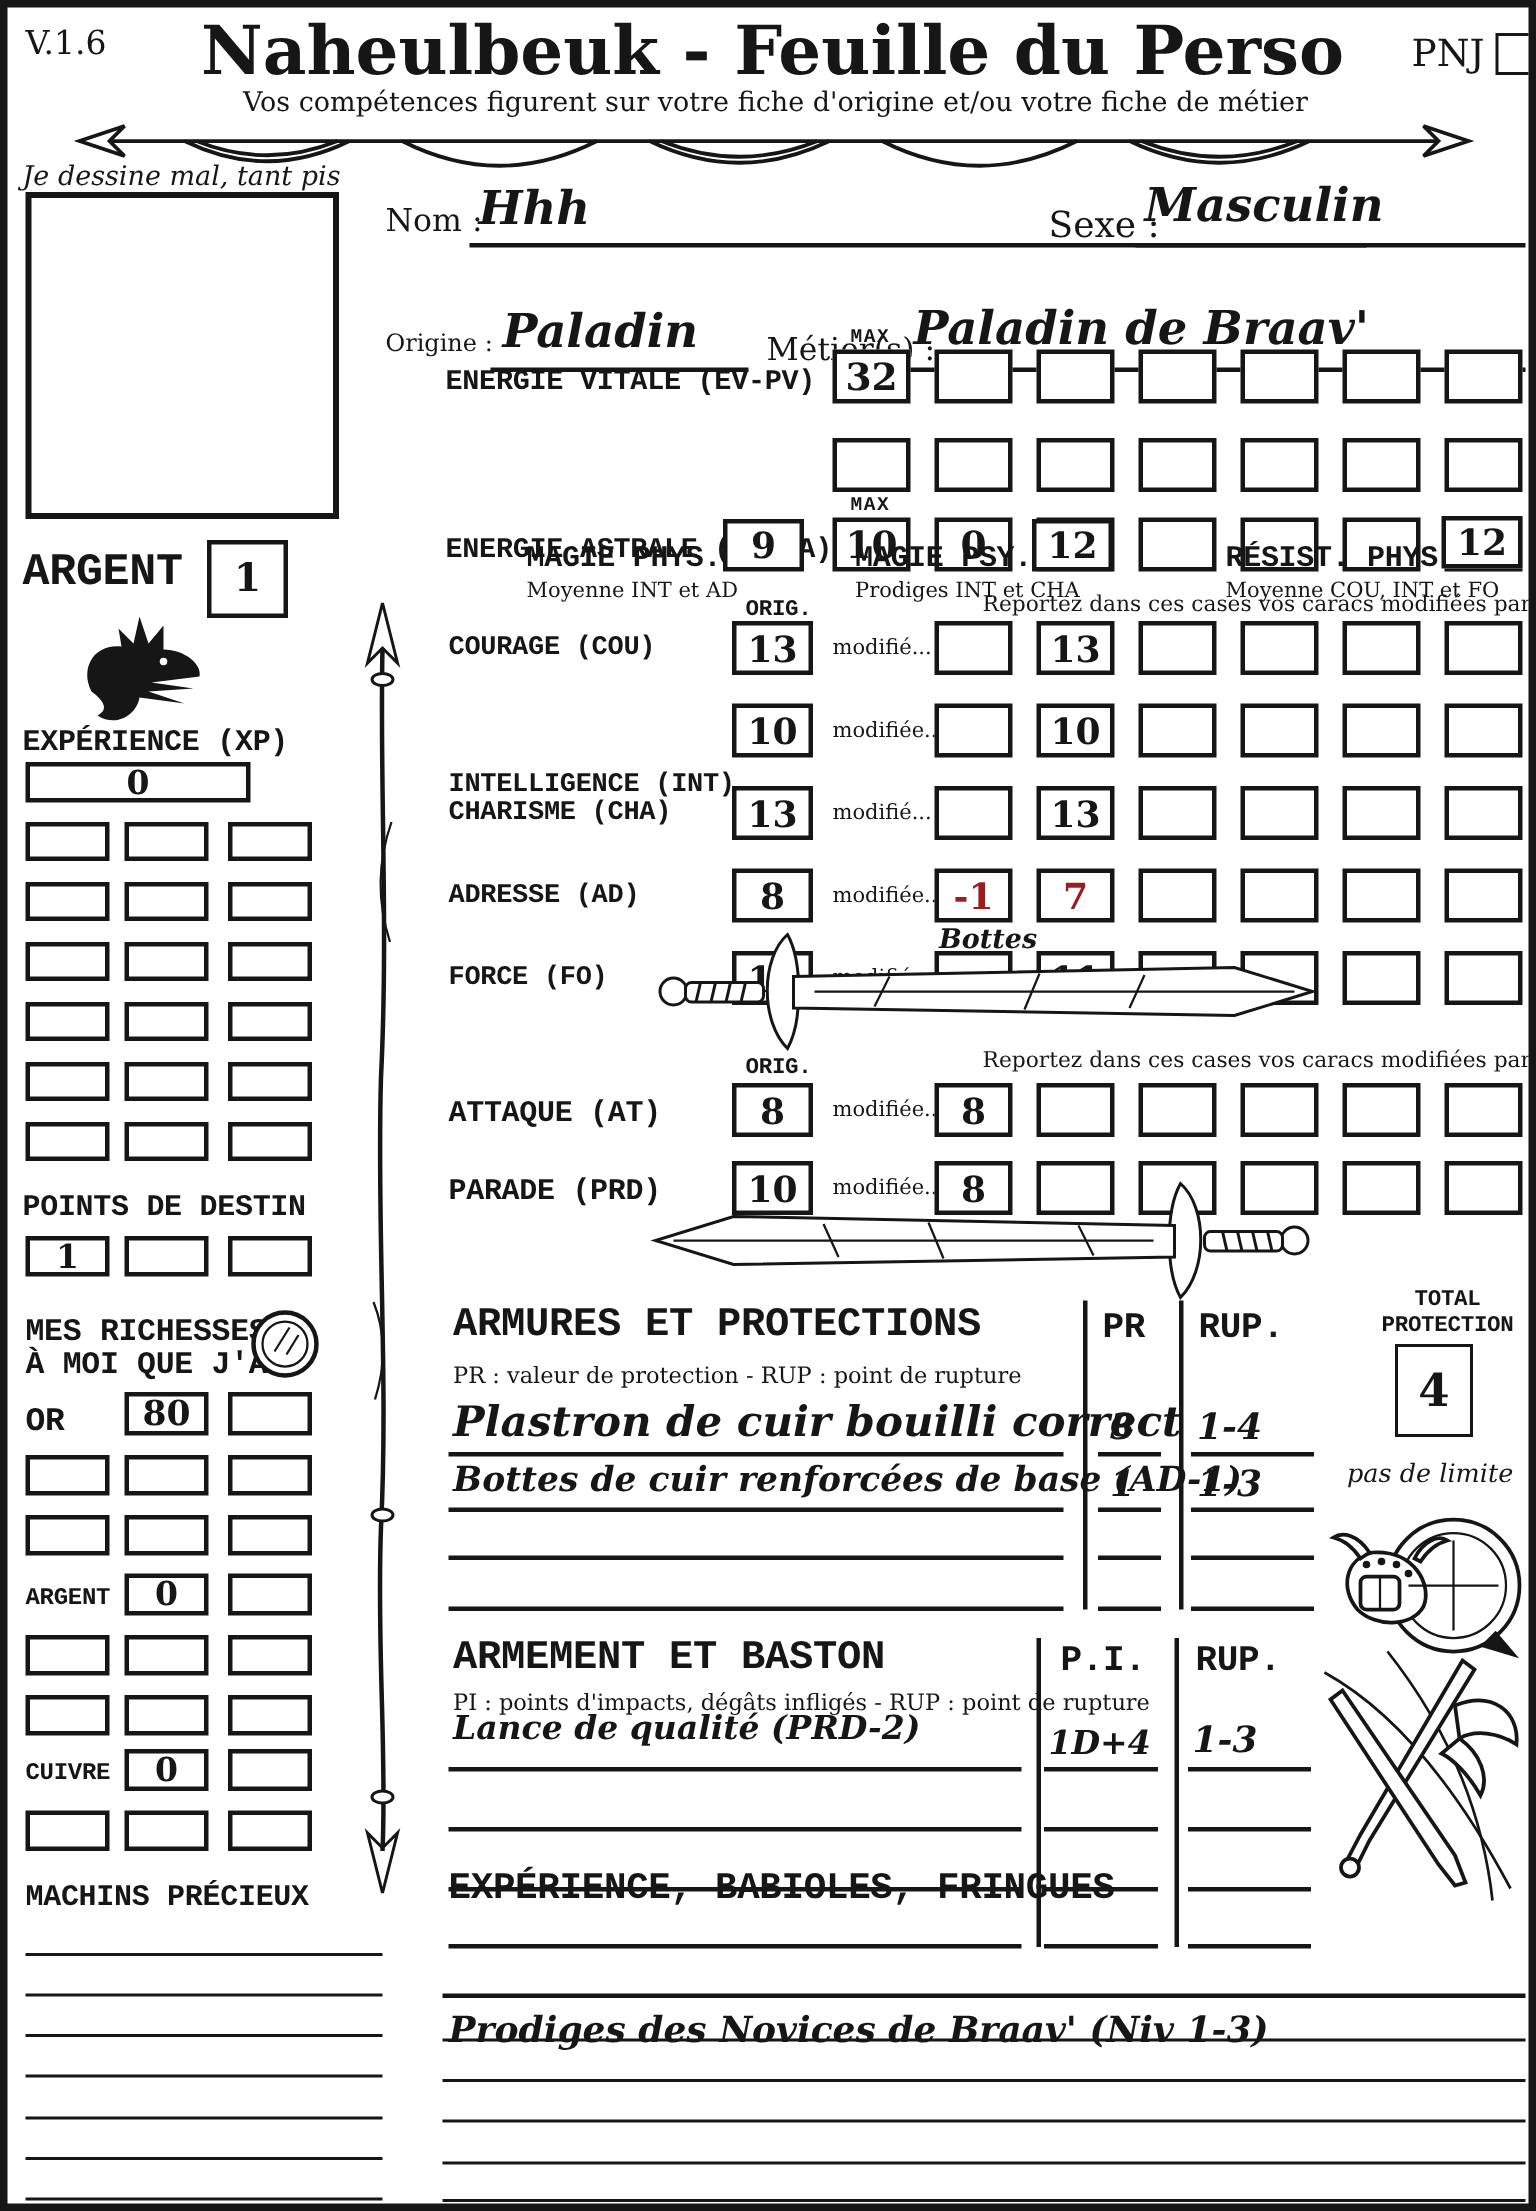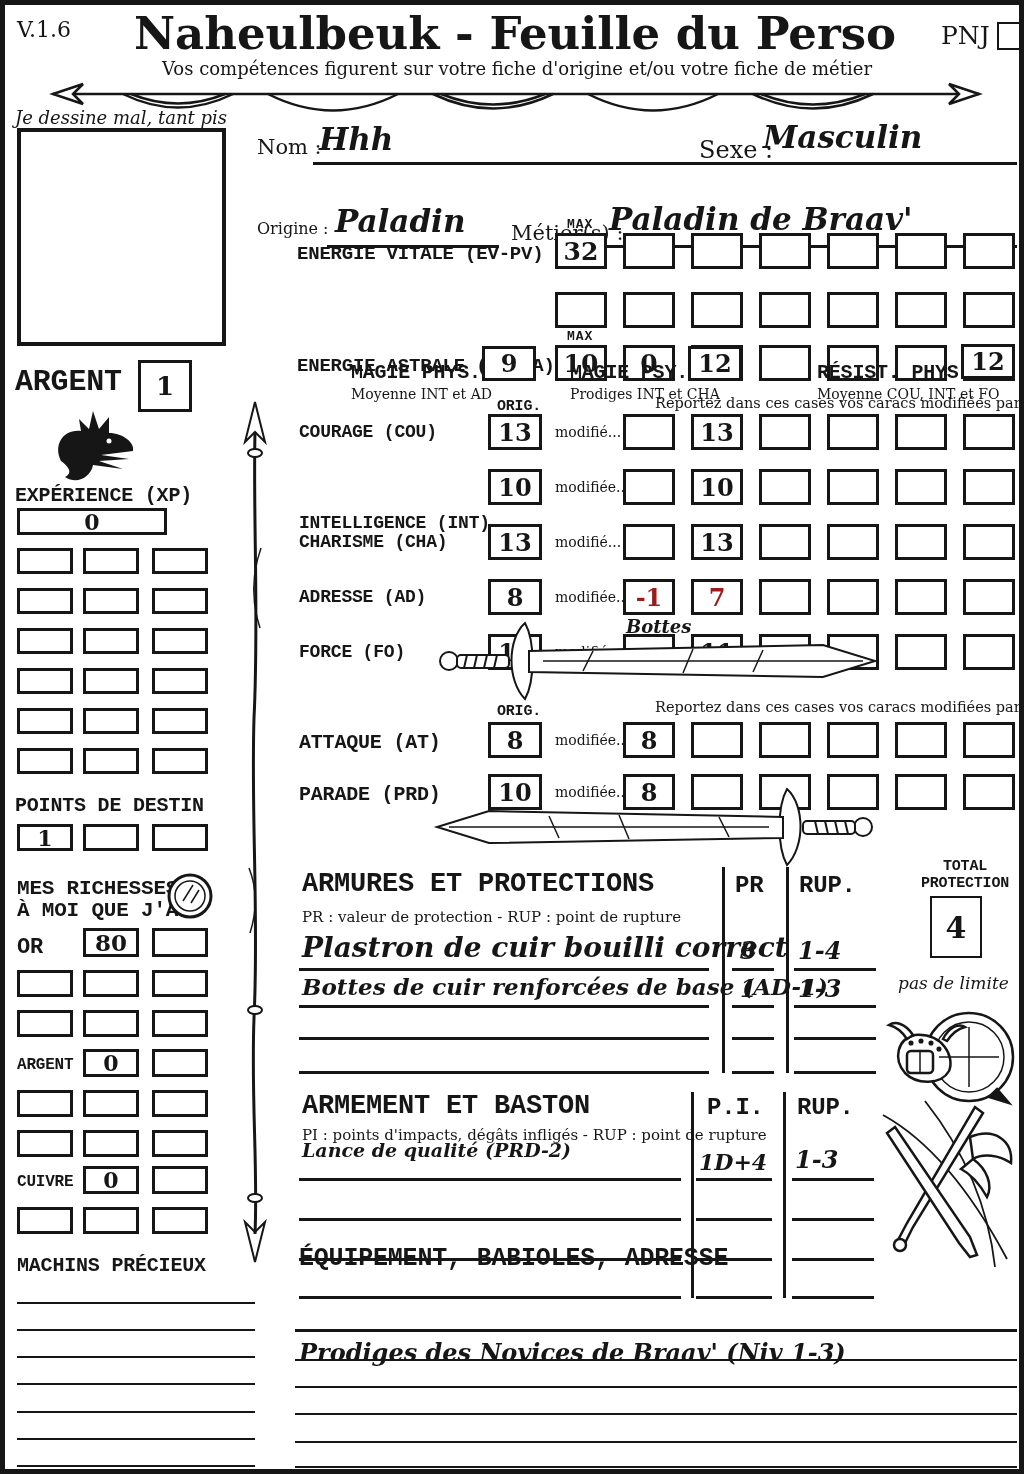--- a/index.html
+++ b/index.html
@@ -420,21 +420,21 @@
     </g>
   </svg>
 
   <div class="vline" style="left:686px;top:1087px;height:206px;"></div>
   <div class="vline" style="left:778px;top:1087px;height:206px;"></div>
   <div class="lbl" style="left:297px;top:1086px;font-size:27px;">ARMEMENT ET BASTON</div>
   <div class="lbl" style="left:702px;top:1089px;font-size:24px;">P.I.</div>
   <div class="lbl" style="left:792px;top:1089px;font-size:24px;">RUP.</div>
   <div class="srf" style="left:297px;top:1121px;font-size:15px;">PI : points d'impacts, dégâts infligés - RUP : point de rupture</div>
 
-  <div class="hwa" style="left:297px;top:1134px;font-size:19px;">Lance de qualité (PRD-2)</div>
+  <div class="hwa" style="left:297px;top:1134px;font-size:22px;">Lance de qualité (PRD-2)</div>
   <div class="line" style="left:294px;top:1173px;width:382px;"></div>
   <div class="hwa" style="left:694px;top:1144px;font-size:22px;">1D+4</div>
   <div class="line" style="left:691px;top:1173px;width:76px;"></div>
   <div class="hwa" style="left:790px;top:1140px;font-size:24px;">1-3</div>
   <div class="line" style="left:787px;top:1173px;width:82px;"></div>
 
   <div class="line" style="left:294px;top:1213px;width:382px;"></div>
   <div class="line" style="left:691px;top:1213px;width:76px;"></div>
   <div class="line" style="left:787px;top:1213px;width:82px;"></div>
   <div class="line" style="left:294px;top:1253px;width:382px;"></div>
@@ -449,21 +449,21 @@
       <path d="M8,18 Q75,55 132,162" fill="none" stroke-width="1.8"></path>
       <path d="M50,4 Q110,80 120,170" fill="none" stroke-width="1.8"></path>
       <path d="M108,16 L38,130 L28,150 L22,145 L32,126 L100,10 Z"></path>
       <circle cx="25" cy="148" r="6"></circle>
       <path d="M20,30 L95,140 L102,158 L95,160 L84,146 L12,36 Z"></path>
       <path d="M95,40 C120,30 138,44 136,66 C124,58 108,56 98,62 Z"></path>
       <path d="M98,62 C112,72 118,88 112,100 C104,86 94,76 86,72 Z"></path>
     </g>
   </svg>
 
-  <div class="lbl" style="left:294px;top:1239px;font-size:25px;">ÉQUIPEMENT, BABIOLES, ADRESSE</div>
+  <div class="lbl" style="left:294px;top:1239px;font-size:25px;">EXPÉRIENCE, BABIOLES, FRINGUES</div>
   <div class="hwa" style="left:294px;top:1289px;font-size:24px;margin-top:44px;">Prodiges des Novices de Braav' (Niv 1-3)</div>
   <div class="line" style="left:290px;top:1324px;width:722px;"></div>
   <div class="line" style="left:290px;top:1354px;width:722px;height:2px;"></div>
   <div class="line" style="left:290px;top:1381px;width:722px;height:2px;"></div>
   <div class="line" style="left:290px;top:1408px;width:722px;height:2px;"></div>
   <div class="line" style="left:290px;top:1436px;width:722px;height:2px;"></div>
   <div class="line" style="left:290px;top:1461px;width:722px;height:2px;"></div>
 
 </div>
 

